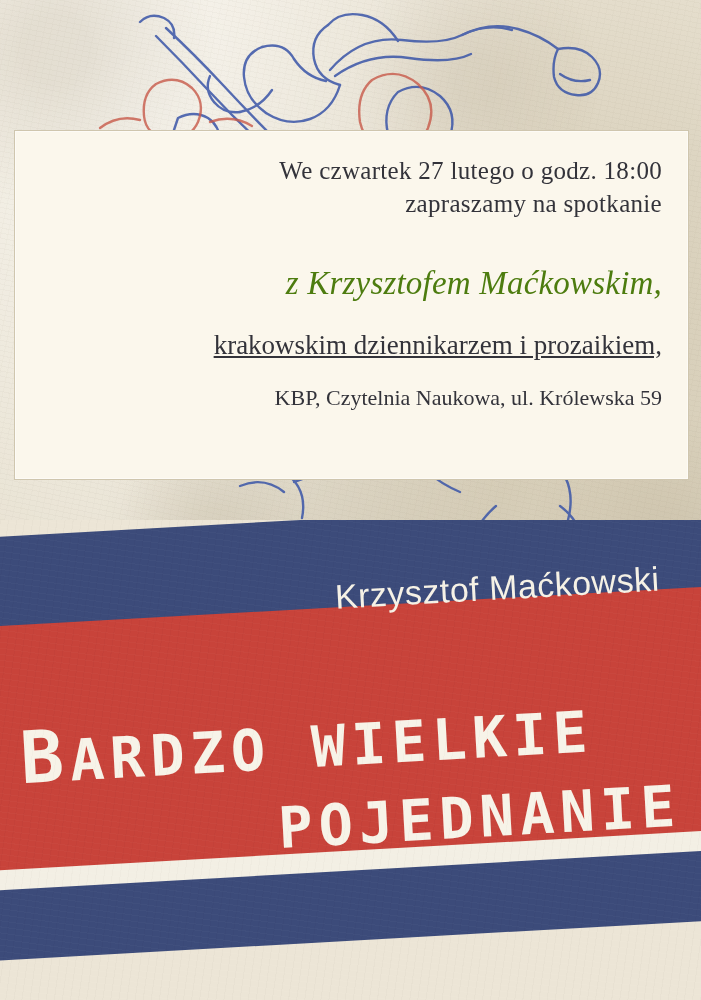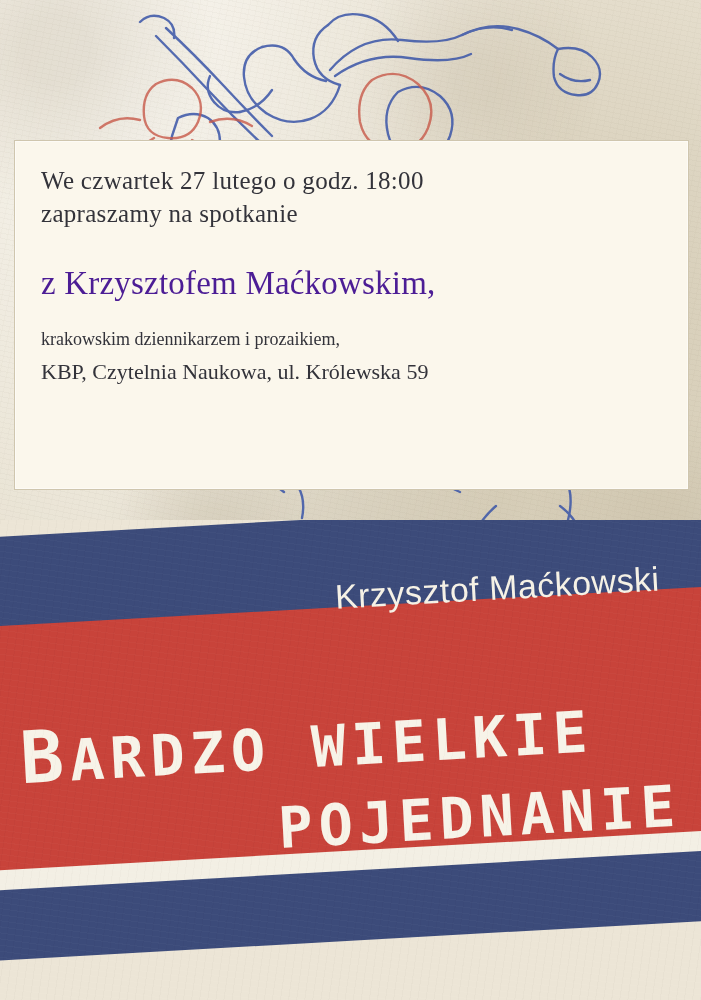--- a/index.html
+++ b/index.html
@@ -54,55 +54,57 @@
     left: 0; top: 0;
     width: 701px;
     height: 560px;
   }
   .sketch-layer svg { display: block; }
 
   
   .invite-card {
     position: absolute;
     left: 14px;
-    top: 140px;
+    top: 130px;
     width: 673px;
     height: 348px;
     background: #fbf7ec;
     border: 1px solid #cfc6ae;
     box-shadow: 0 0 0 1px rgba(255,255,255,0.5) inset;
-    text-align: left;
+    text-align: right;
     color: #2f2f33;
   }
   .invite-inner {
     padding: 24px 26px 18px 26px;
   }
   .line-when {
     font-size: 25px;
     line-height: 1.30;
     letter-spacing: 0.3px;
     color: #33333a;
   }
   .line-guest {
     font-size: 33px;
     line-height: 1.2;
-    margin-top: 34px;
-    color: #4c1d95;
+    margin-top: 44px;
+    color: #4d7c0f;
     letter-spacing: 0.2px;
+    font-style: italic;
   }
   .line-desc {
-    font-size: 18px;
+    font-size: 27px;
     line-height: 1.32;
     margin-top: 24px;
     color: #33333a;
+    text-decoration: underline;
   }
   .line-desc div { white-space: nowrap; }
   .line-place {
     font-size: 22px;
-    margin-top: 8px;
+    margin-top: 22px;
     color: #33333a;
   }
 
   
   .cover {
     position: absolute;
     left: 0;
     top: 520px;
     width: 701px;
     height: 480px;

